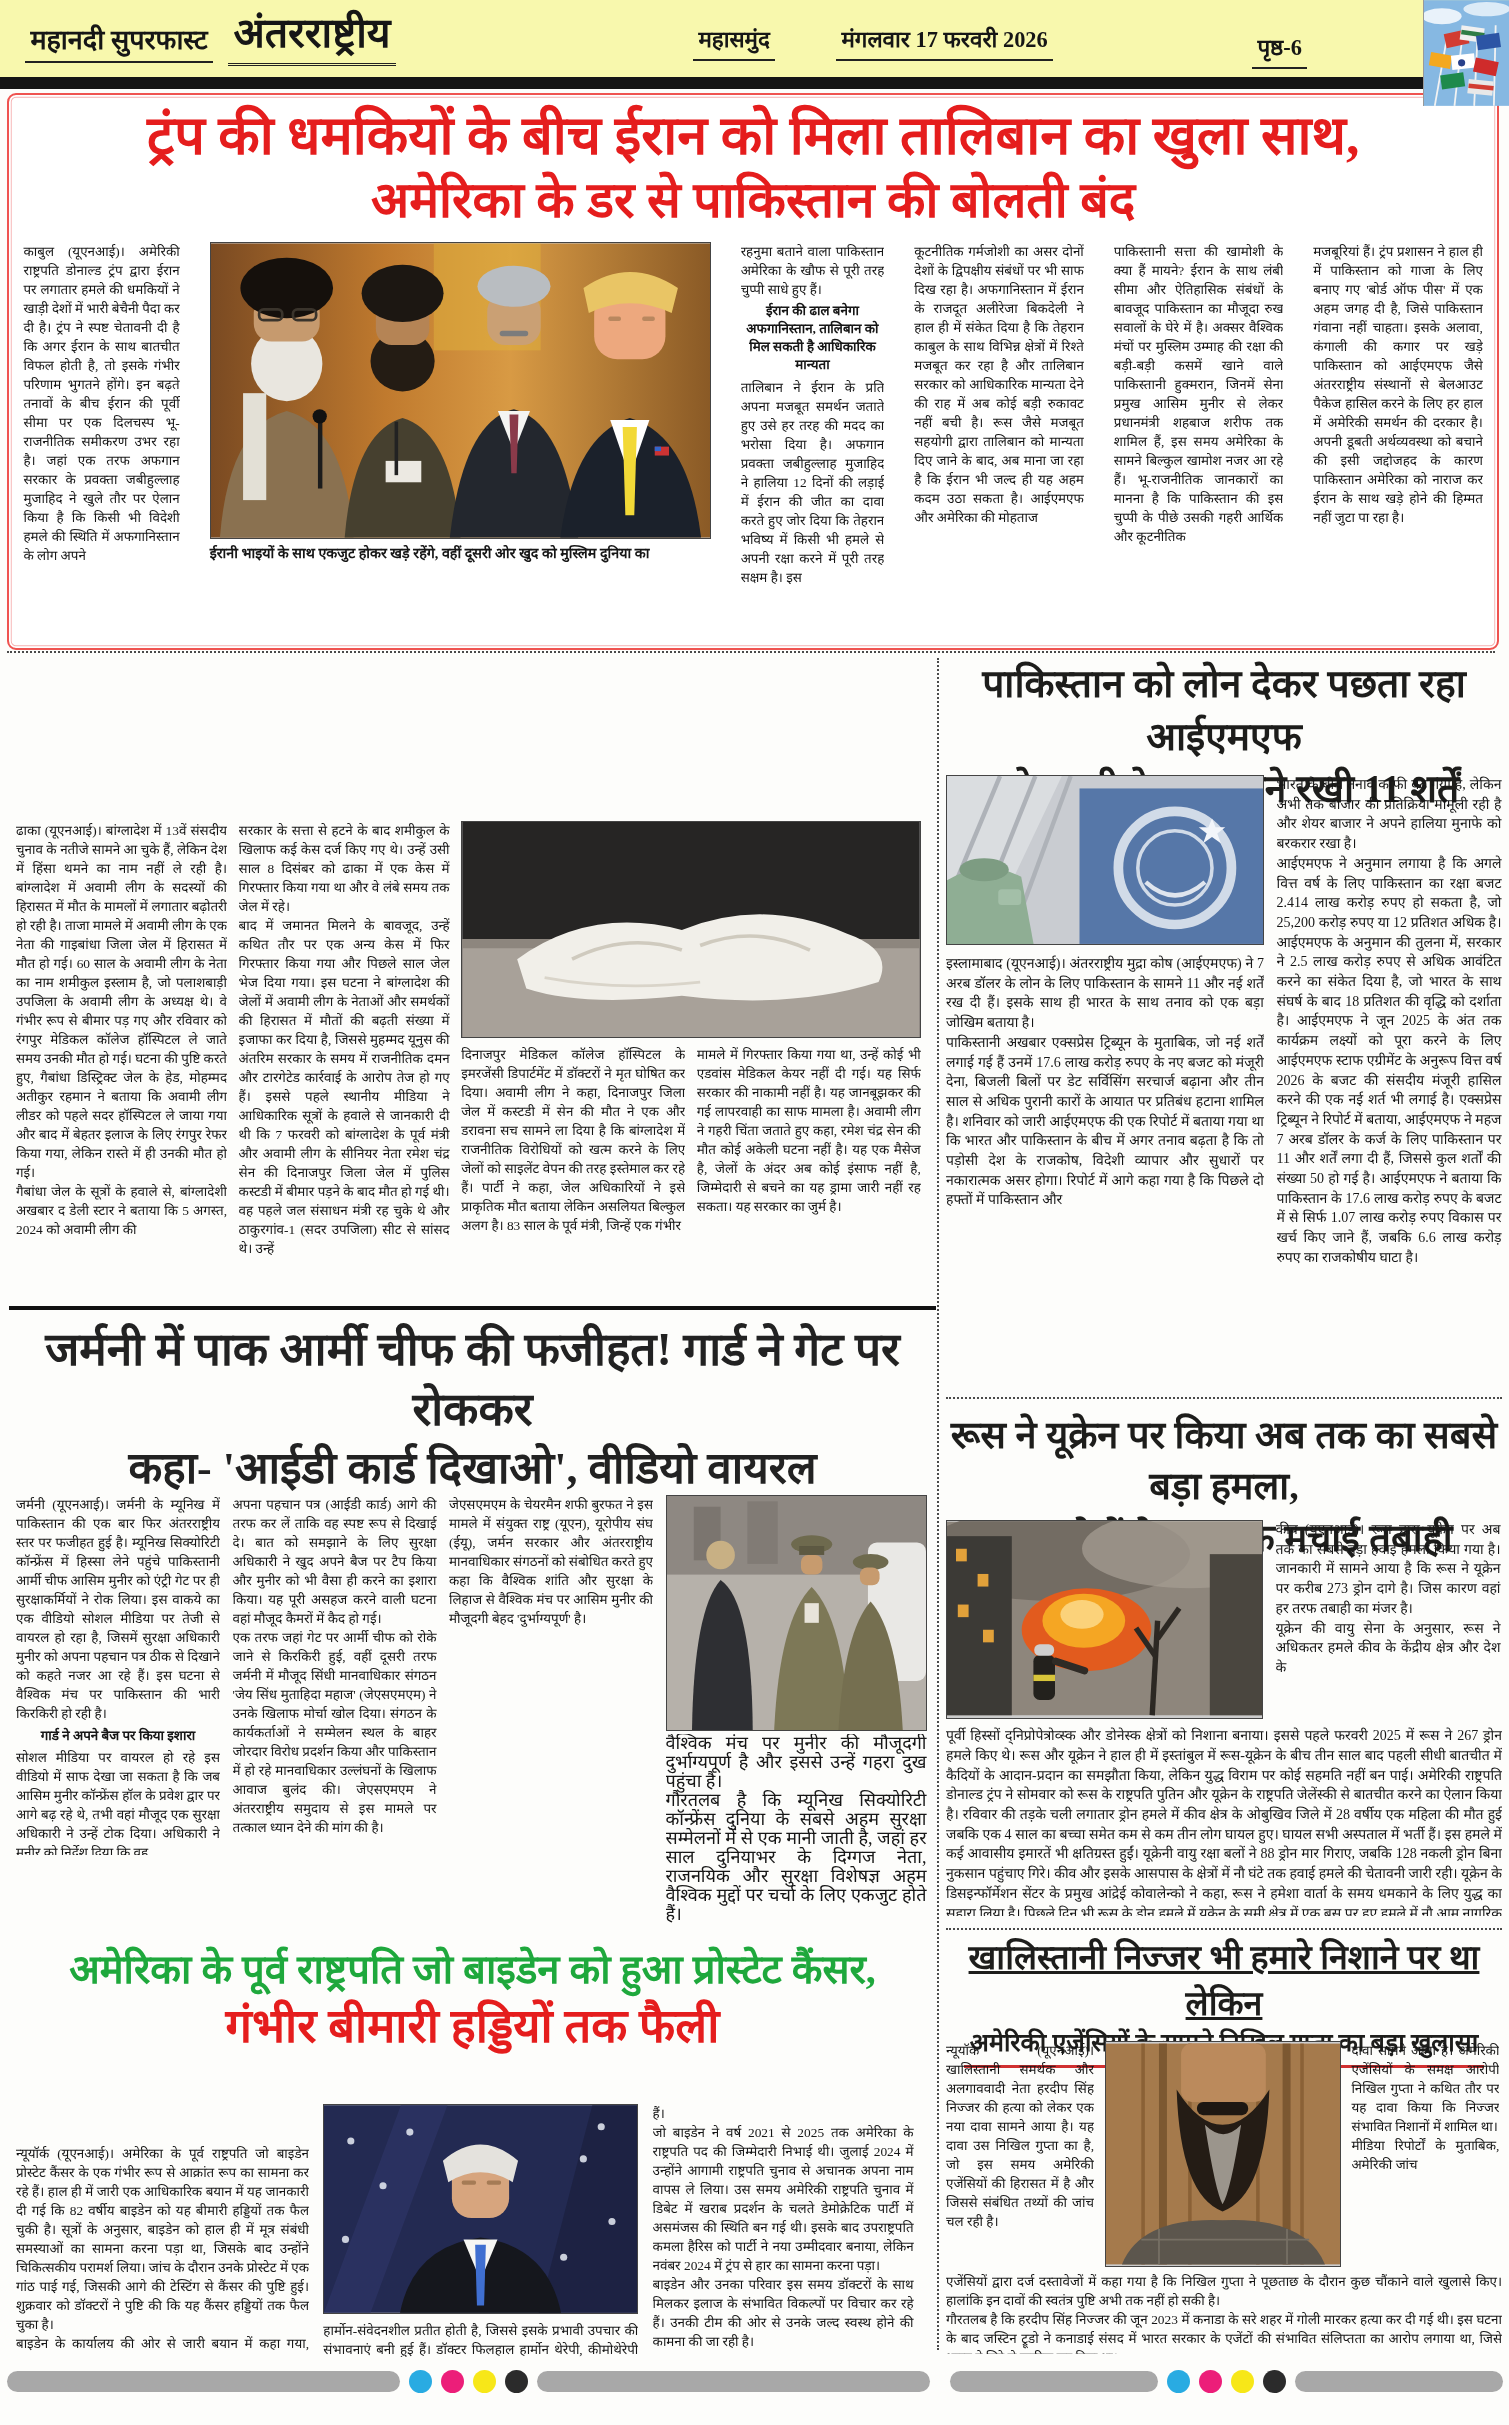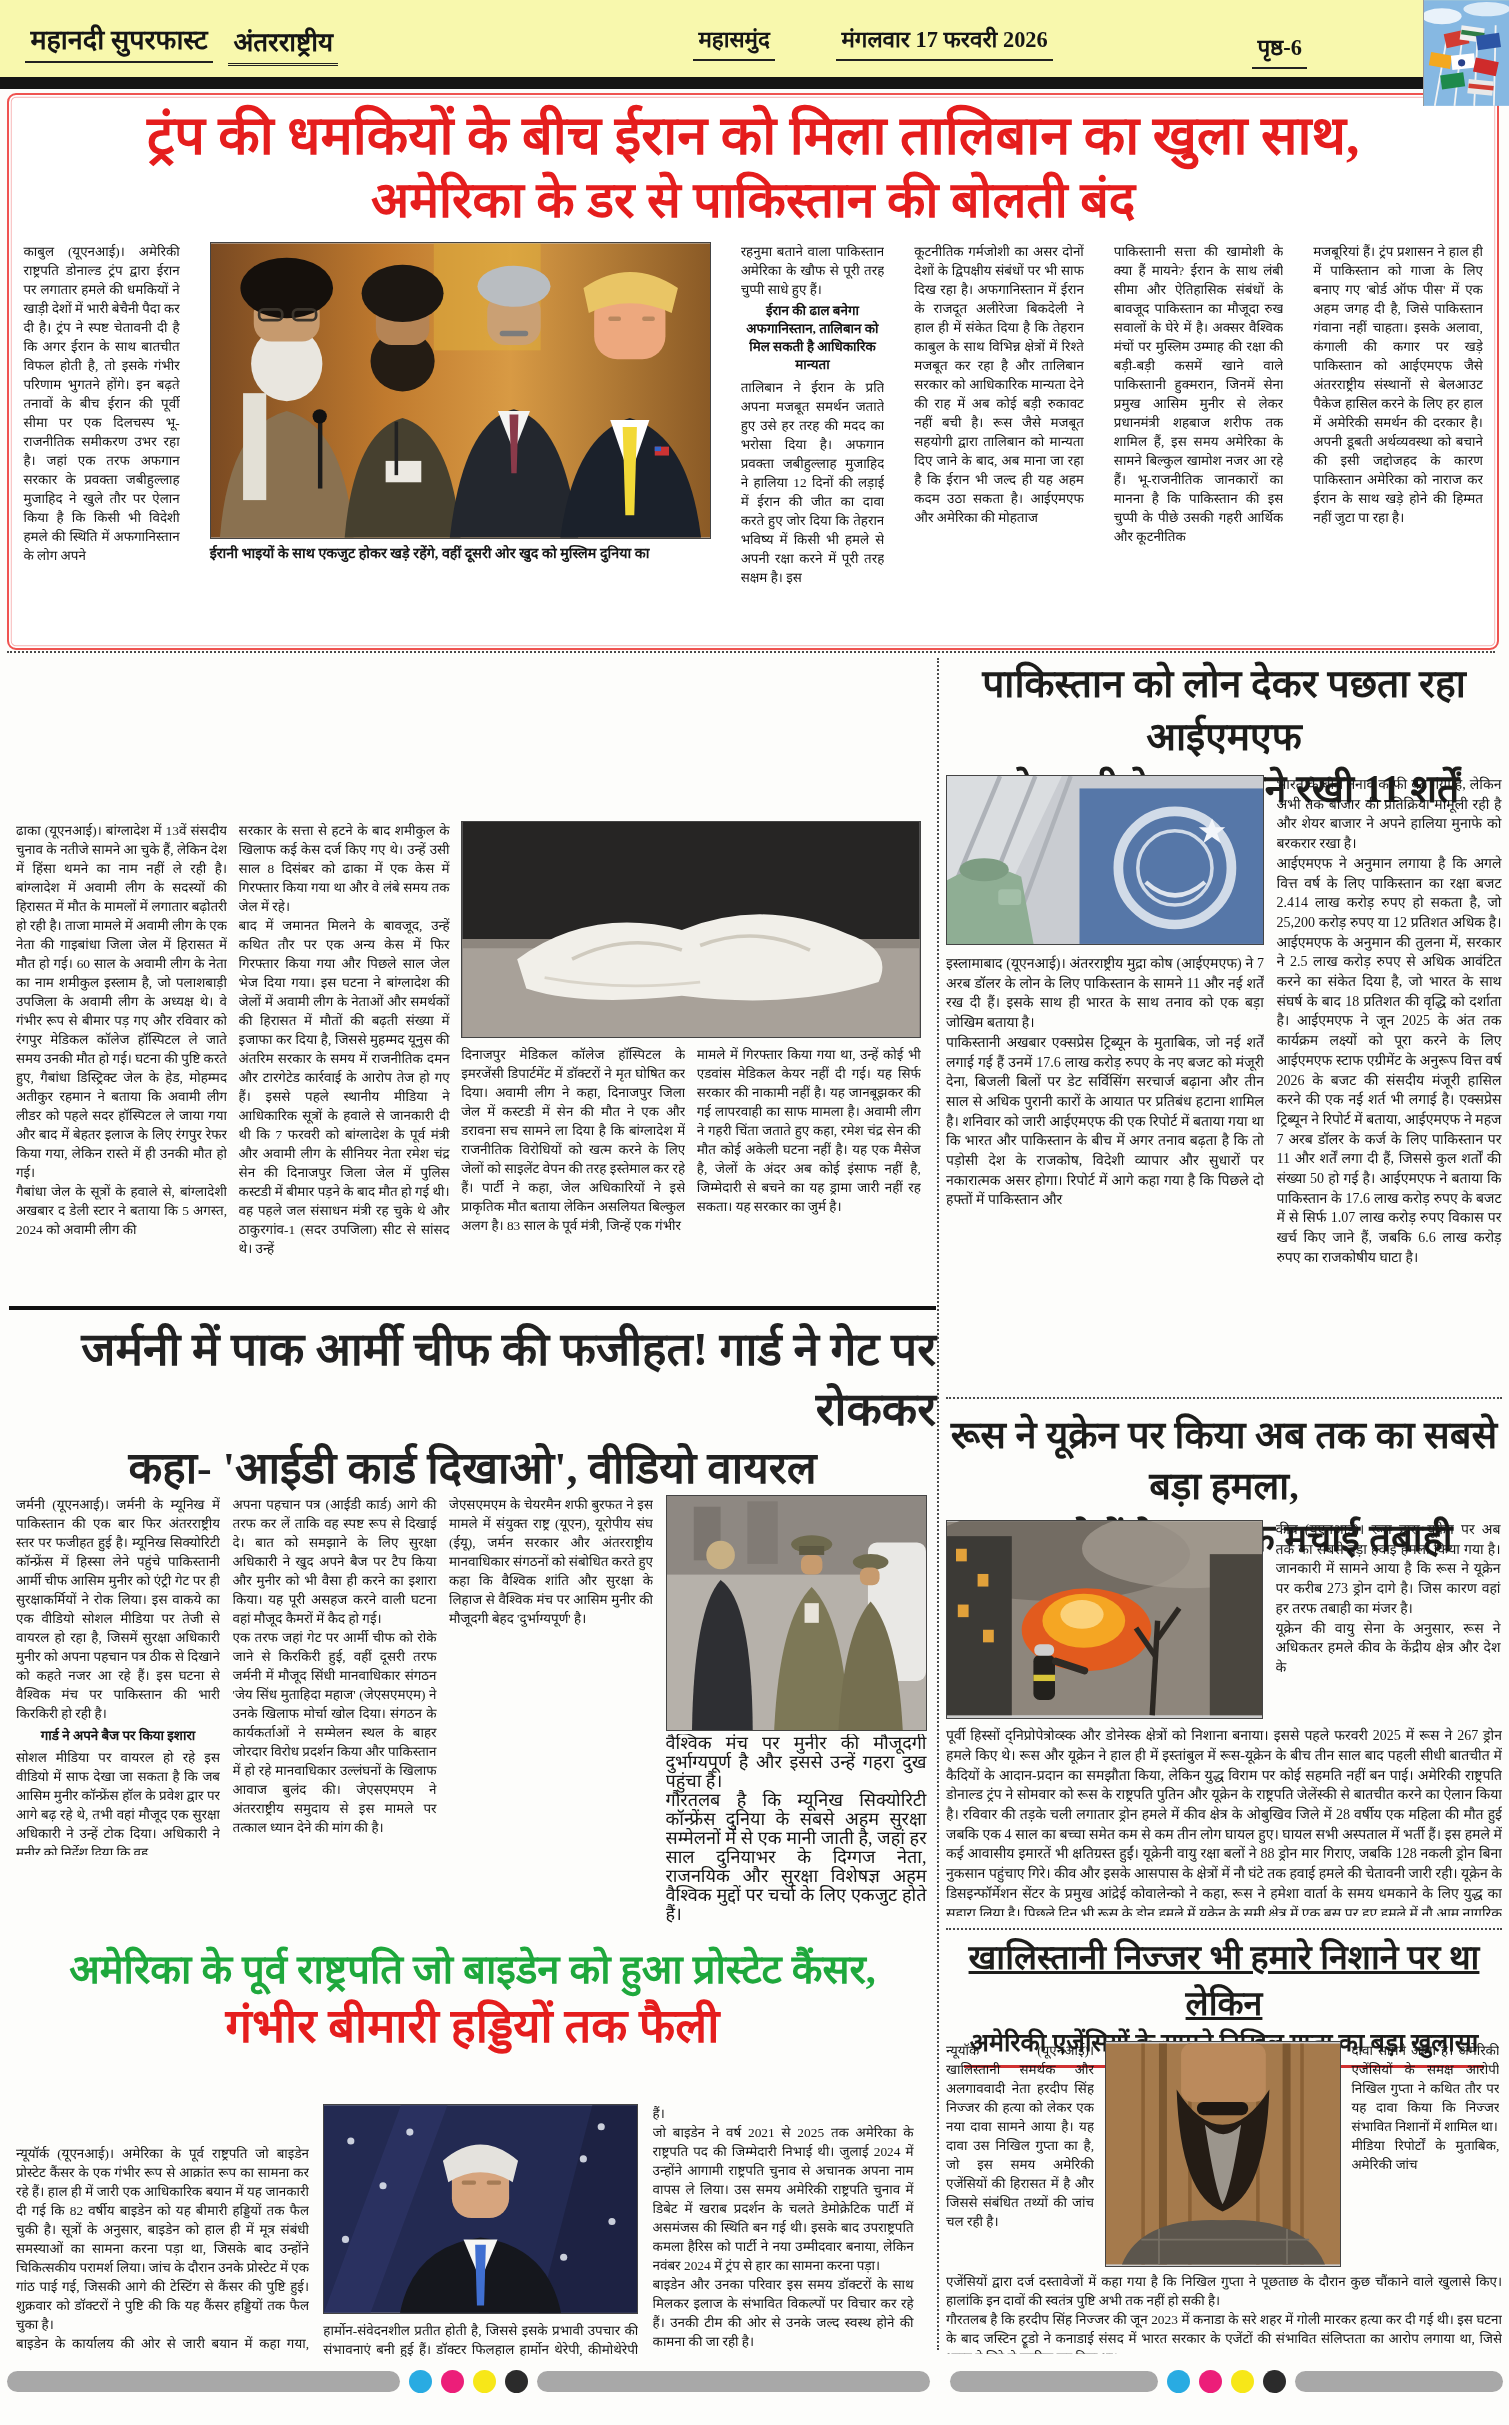--- a/index.html
+++ b/index.html
@@ -2,21 +2,21 @@
 <html style="font-size:14.3px"><head>
 <meta charset="utf-8">
 <style>
   html,body{margin:0;padding:0;background:#888;}
   #page{position:relative;width:1510px;height:2426px;background:#fdfdfb;overflow:hidden;
         font-family:"Liberation Serif","DejaVu Serif",serif;color:#161616;}
   
   #masthead{position:absolute;left:0;top:0;width:1510px;height:77px;background:#f8f8ad;}
   .mh{position:absolute;top:12.5px;font-weight:bold;border-bottom:2.7px double #222;padding:1.8px 5.4px 4.5px;white-space:nowrap;}
   #mh-paper{left:25px;font-size:27px;top:18px;}
-  #mh-section{left:228px;font-size:26px;top:21px;border-bottom:3.6px double #222;}
+  #mh-section{left:228px;font-size:41px;top:1px;border-bottom:3.6px double #222;}
   #mh-city{left:693px;font-size:22.4px;top:21.5px;}
   #mh-date{left:836px;font-size:22.4px;top:21.5px;}
   #mh-page{left:1252px;font-size:22.4px;top:21.5px;margin-top:8px;}
   #blackbar{position:absolute;left:0;top:77px;width:1510px;height:11.6px;background:#151515;}
   #flags{position:absolute;right:0;top:0;width:86px;height:106px;z-index:5;border-left:0.9px solid #999;}
   
   .coltext{white-space:pre-line;text-align:justify;overflow:hidden;}
   .dotted-h{border-top:2.7px dotted #4a4a4a;position:absolute;}
   .dotted-v{border-left:2.7px dotted #4a4a4a;position:absolute;}
   .photo{overflow:hidden;background:#ccc;border:0.9px solid #444;}
@@ -40,21 +40,21 @@
            display:flex;flex-direction:column;justify-content:center;}
   #a2-hbox .hl{color:#3c3f99;font-weight:bold;text-align:center;font-size:40px;line-height:1.5;}
   #a2-body{position:absolute;left:16px;top:821px;width:914px;height:481px;display:flex;gap:11.6px;}
   #a2-body .coltext{font-size:13.4px;line-height:19px;}
   .a2c{width:211px;}
   .a2right{width:460px;display:flex;flex-direction:column;}
   .a2cols{display:flex;gap:11.6px;margin-top:7.2px;height:252px;}
   .a2cols .coltext{width:224px;}
   #a2-rule{position:absolute;left:9px;top:1306px;width:927px;height:3.6px;background:#111;}
   #a4-h{position:absolute;left:9px;top:1320px;width:927px;text-align:center;font-weight:bold;color:#222;}
-  #a4-h .l1{font-size:46px;line-height:1.3;text-align:right;}
+  #a4-h .l1{font-size:46px;line-height:1.3;}
   #a4-h .l2{font-size:44px;line-height:1.3;}
   #a4-body{position:absolute;left:16px;top:1495px;width:914px;height:436px;display:flex;gap:12.5px;}
   #a4-body .coltext{font-size:13.4px;line-height:19px;}
   .a4c{width:204px;}
   .a4right{width:261px;}
   #a6-h{position:absolute;left:9px;top:1943px;width:927px;text-align:center;font-weight:bold;}
   #a6-h .l1{font-size:40px;color:#1ea83c;line-height:1.35;}
   #a6-h .l2{font-size:47px;color:#e51d1d;line-height:1.25;}
   #a6-body{position:absolute;left:16px;top:2104px;width:914px;height:250px;display:flex;gap:14.3px;}
   #a6-body .coltext{font-size:13.4px;line-height:19px;}

